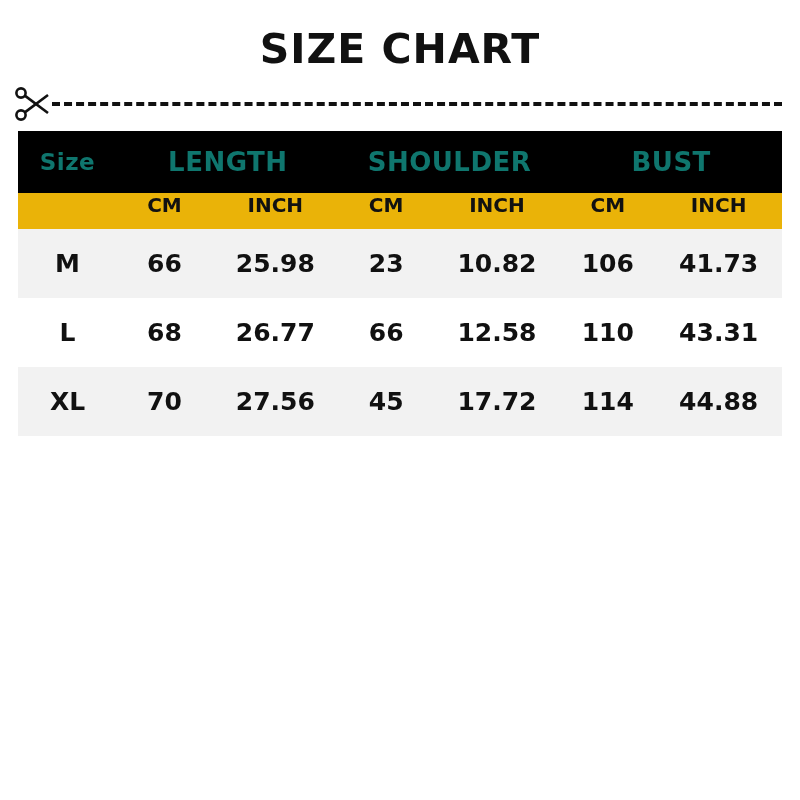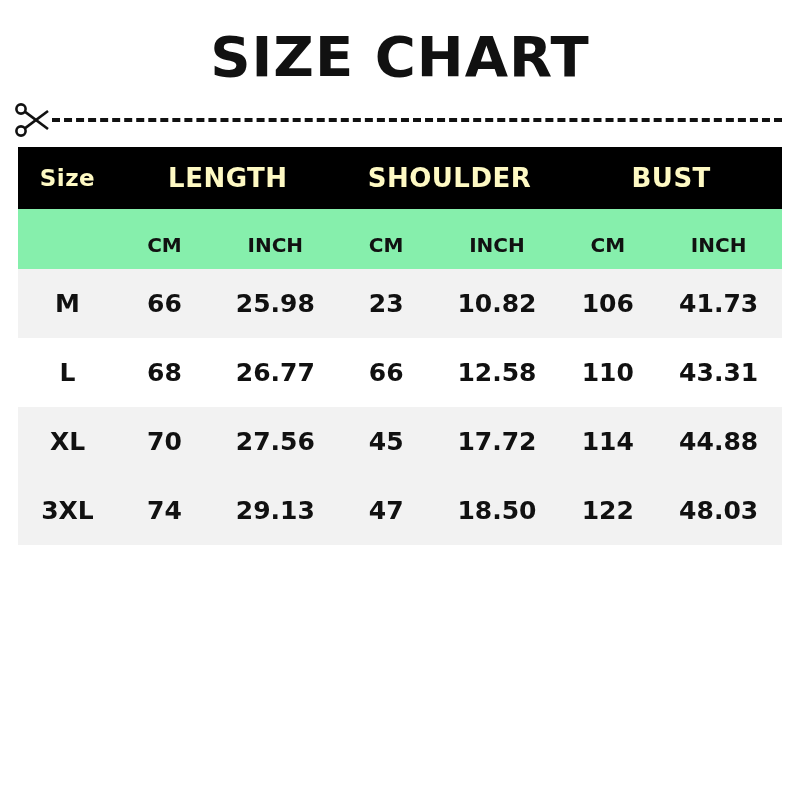--- a/index.html
+++ b/index.html
@@ -15,21 +15,21 @@
     overflow: hidden;
   }
   .page {
     position: relative;
     width: 800px;
     height: 800px;
     box-sizing: border-box;
   }
   .title {
     text-align: center;
-    font-size: 56px;
+    font-size: 41px;
     font-weight: 800;
     letter-spacing: 1px;
     margin: 28px 0 0 0;
     line-height: 1.05;
     color: #111111;
   }
   .cut-row {
     position: relative;
     height: 38px;
     margin-top: 14px;
@@ -52,36 +52,36 @@
   .table-wrap {
     margin: 8px 18px 0 18px;
   }
   table {
     width: 100%;
     border-collapse: collapse;
     table-layout: fixed;
   }
   .hdr-main th {
     background: #000000;
-    color: #fef9c3;
+    color: #0f766e;
     font-size: 26px;
     font-weight: 800;
     padding: 16px 0 16px 0;
     text-align: center;
     letter-spacing: 0.5px;
   }
   .hdr-main th.size-col {
     font-size: 23px;
   }
   .hdr-units td {
-    background: #86efac;
+    background: #eab308;
     font-size: 20px;
     font-weight: 700;
     text-align: center;
-    padding: 24px 0 12px 0;
+    padding: 0 0 12px 0;
     color: #111111;
   }
   tbody tr td {
     text-align: center;
     font-size: 25px;
     font-weight: 700;
     padding: 20px 0 20px 0;
     color: #111111;
   }
   tbody tr.shade td {
@@ -162,26 +162,17 @@
         </tr>
         <tr class="shade">
           <td>XL</td>
           <td>70</td>
           <td>27.56</td>
           <td>45</td>
           <td>17.72</td>
           <td>114</td>
           <td>44.88</td>
         </tr>
-        <tr class="shade">
-          <td>3XL</td>
-          <td>74</td>
-          <td>29.13</td>
-          <td>47</td>
-          <td>18.50</td>
-          <td>122</td>
-          <td>48.03</td>
-        </tr>
       </tbody>
     </table>
   </div>
 
 </div>
 
 </body></html>

